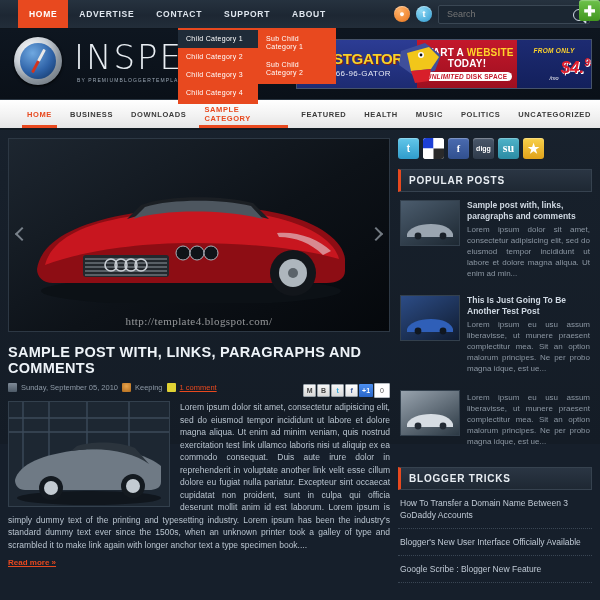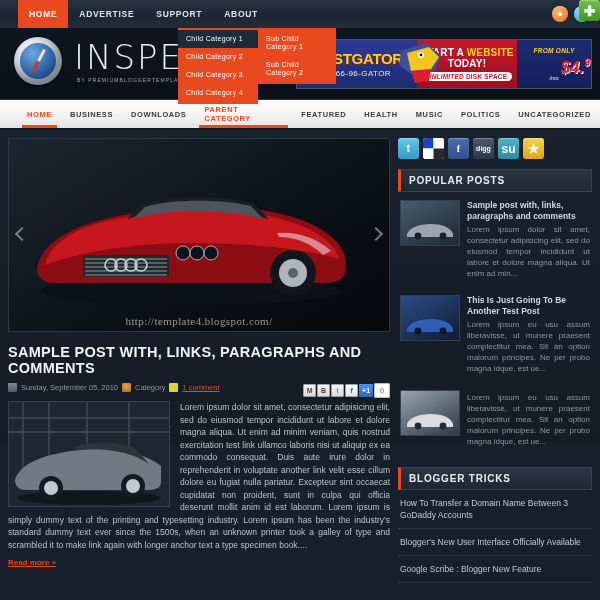--- a/index.html
+++ b/index.html
@@ -141,21 +141,21 @@
      text-decoration:underline;}
 
   
   .socials{display:flex;gap:4px;margin-bottom:10px;}
   .soc{width:21px;height:21px;border-radius:3px;display:flex;align-items:center;justify-content:center;
      font-size:10px;font-weight:bold;color:#fff;box-shadow:inset 0 1px 1px rgba(255,255,255,.3);cursor:pointer;}
   .soc.twitter{background:linear-gradient(180deg,#63c7ea,#2f9ccb);}
   .soc.delicious{background:#fff;position:relative;overflow:hidden;}
   .soc.facebook{background:linear-gradient(180deg,#4a6bb0,#31508f);font-family:"Liberation Serif",serif;}
   .soc.digg{background:linear-gradient(180deg,#4a586b,#2e3a4a);font-size:7px;}
-  .soc.stumble{background:linear-gradient(180deg,#4fb3c9,#2b8ba3);font-size:12px;}
+  .soc.stumble{background:linear-gradient(180deg,#4fb3c9,#2b8ba3);font-size:12px;font-family:Liberation Serif, serif;}
   .soc.fav{background:linear-gradient(180deg,#f8d14b,#e0a21a);color:#fff;font-size:13px;}
   .soc.share{background:linear-gradient(180deg,#6dc24b,#43971f);font-size:14px;}
   .widget{margin-bottom:12px;}
   .wtitle{position:relative;background:linear-gradient(180deg,#2a3543 0%,#1e2833 100%);
      border:1px solid #36424f;border-left:3px solid #e8491f;padding:5px 8px;
      font-size:10px;font-weight:bold;letter-spacing:.8px;color:#e9eef3;}
   .ppost{display:flex;gap:7px;padding:8px 2px 8px 2px;}
   .pthumb{width:58px;height:44px;flex:none;border:1px solid #33404d;position:relative;overflow:hidden;}
   .pthumb.a{background:linear-gradient(150deg,#4b5c6d,#1d2832);}
   .pthumb.b{background:linear-gradient(150deg,#2c4c86,#101c30);}
@@ -170,30 +170,35 @@
 </style>
 </head>
 <body>
 
 <div class="page">
 
   <div class="topbar">
     <div class="topnav">
       <a class="active">HOME</a>
       <a>ADVERTISE</a>
+      <a>CONTACT</a>
       <a>SUPPORT</a>
       <a>ABOUT</a>
     </div>
     <div class="topright">
       <span class="sicon rss">
           <span>●</span>
         </span>
       <span class="sicon tw">
           <span>t</span>
         </span>
+      <div class="searchbox">
+        <input type="text" placeholder="Search" style="">
+        <div class="searchbtn"></div>
+      </div>
     </div>
   </div>
 
   <div class="header">
     <div class="logo">
       <div class="compass">
         <div class="compass-inner">
             <div class="needle"></div>
           </div>
       </div>
@@ -233,21 +238,21 @@
         <circle cx="26" cy="14" r="3" fill="#fff"></circle>
           <circle cx="26" cy="14" r="1.4" fill="#111"></circle>
       </svg>
     </div>
   </div>
 
   <div class="mainnav">
     <a class="mi on">HOME</a>
     <a class="mi">BUSINESS</a>
     <a class="mi">DOWNLOADS</a>
-    <a class="mi on">PARENT CATEGORY</a>
+    <a class="mi on">SAMPLE CATEGORY</a>
     <a class="mi">FEATURED</a>
     <a class="mi">HEALTH</a>
     <a class="mi">MUSIC</a>
     <a class="mi">POLITICS</a>
     <a class="mi">UNCATEGORIZED</a>
   </div>
 
   <div class="dd">
     <div class="dd-col">
       <a class="dd-item sel">Child Category 1</a>
@@ -301,21 +306,21 @@
         <div class="arrow r"></div>
       </div>
 
       <div class="post">
         <div class="ptitle">SAMPLE POST WITH, LINKS, PARAGRAPHS AND COMMENTS</div>
         <div style="position:relative;">
           <div class="pmeta">
             <span class="mi16 mi-cal"></span>
             <span>Sunday, September 05, 2010</span>
             <span class="mi16 mi-user"></span>
-            <span>Category</span>
+            <span>Keeping</span>
             <span class="mi16 mi-com"></span>
             <a>1 comment</a>
           </div>
           <div class="share">
             <span class="sq">M</span>
             <span class="sq">B</span>
             <span class="sq tw">t</span>
             <span class="sq fb">f</span>
             <span class="plus1">+1</span>
             <span class="plus1c">0</span>

